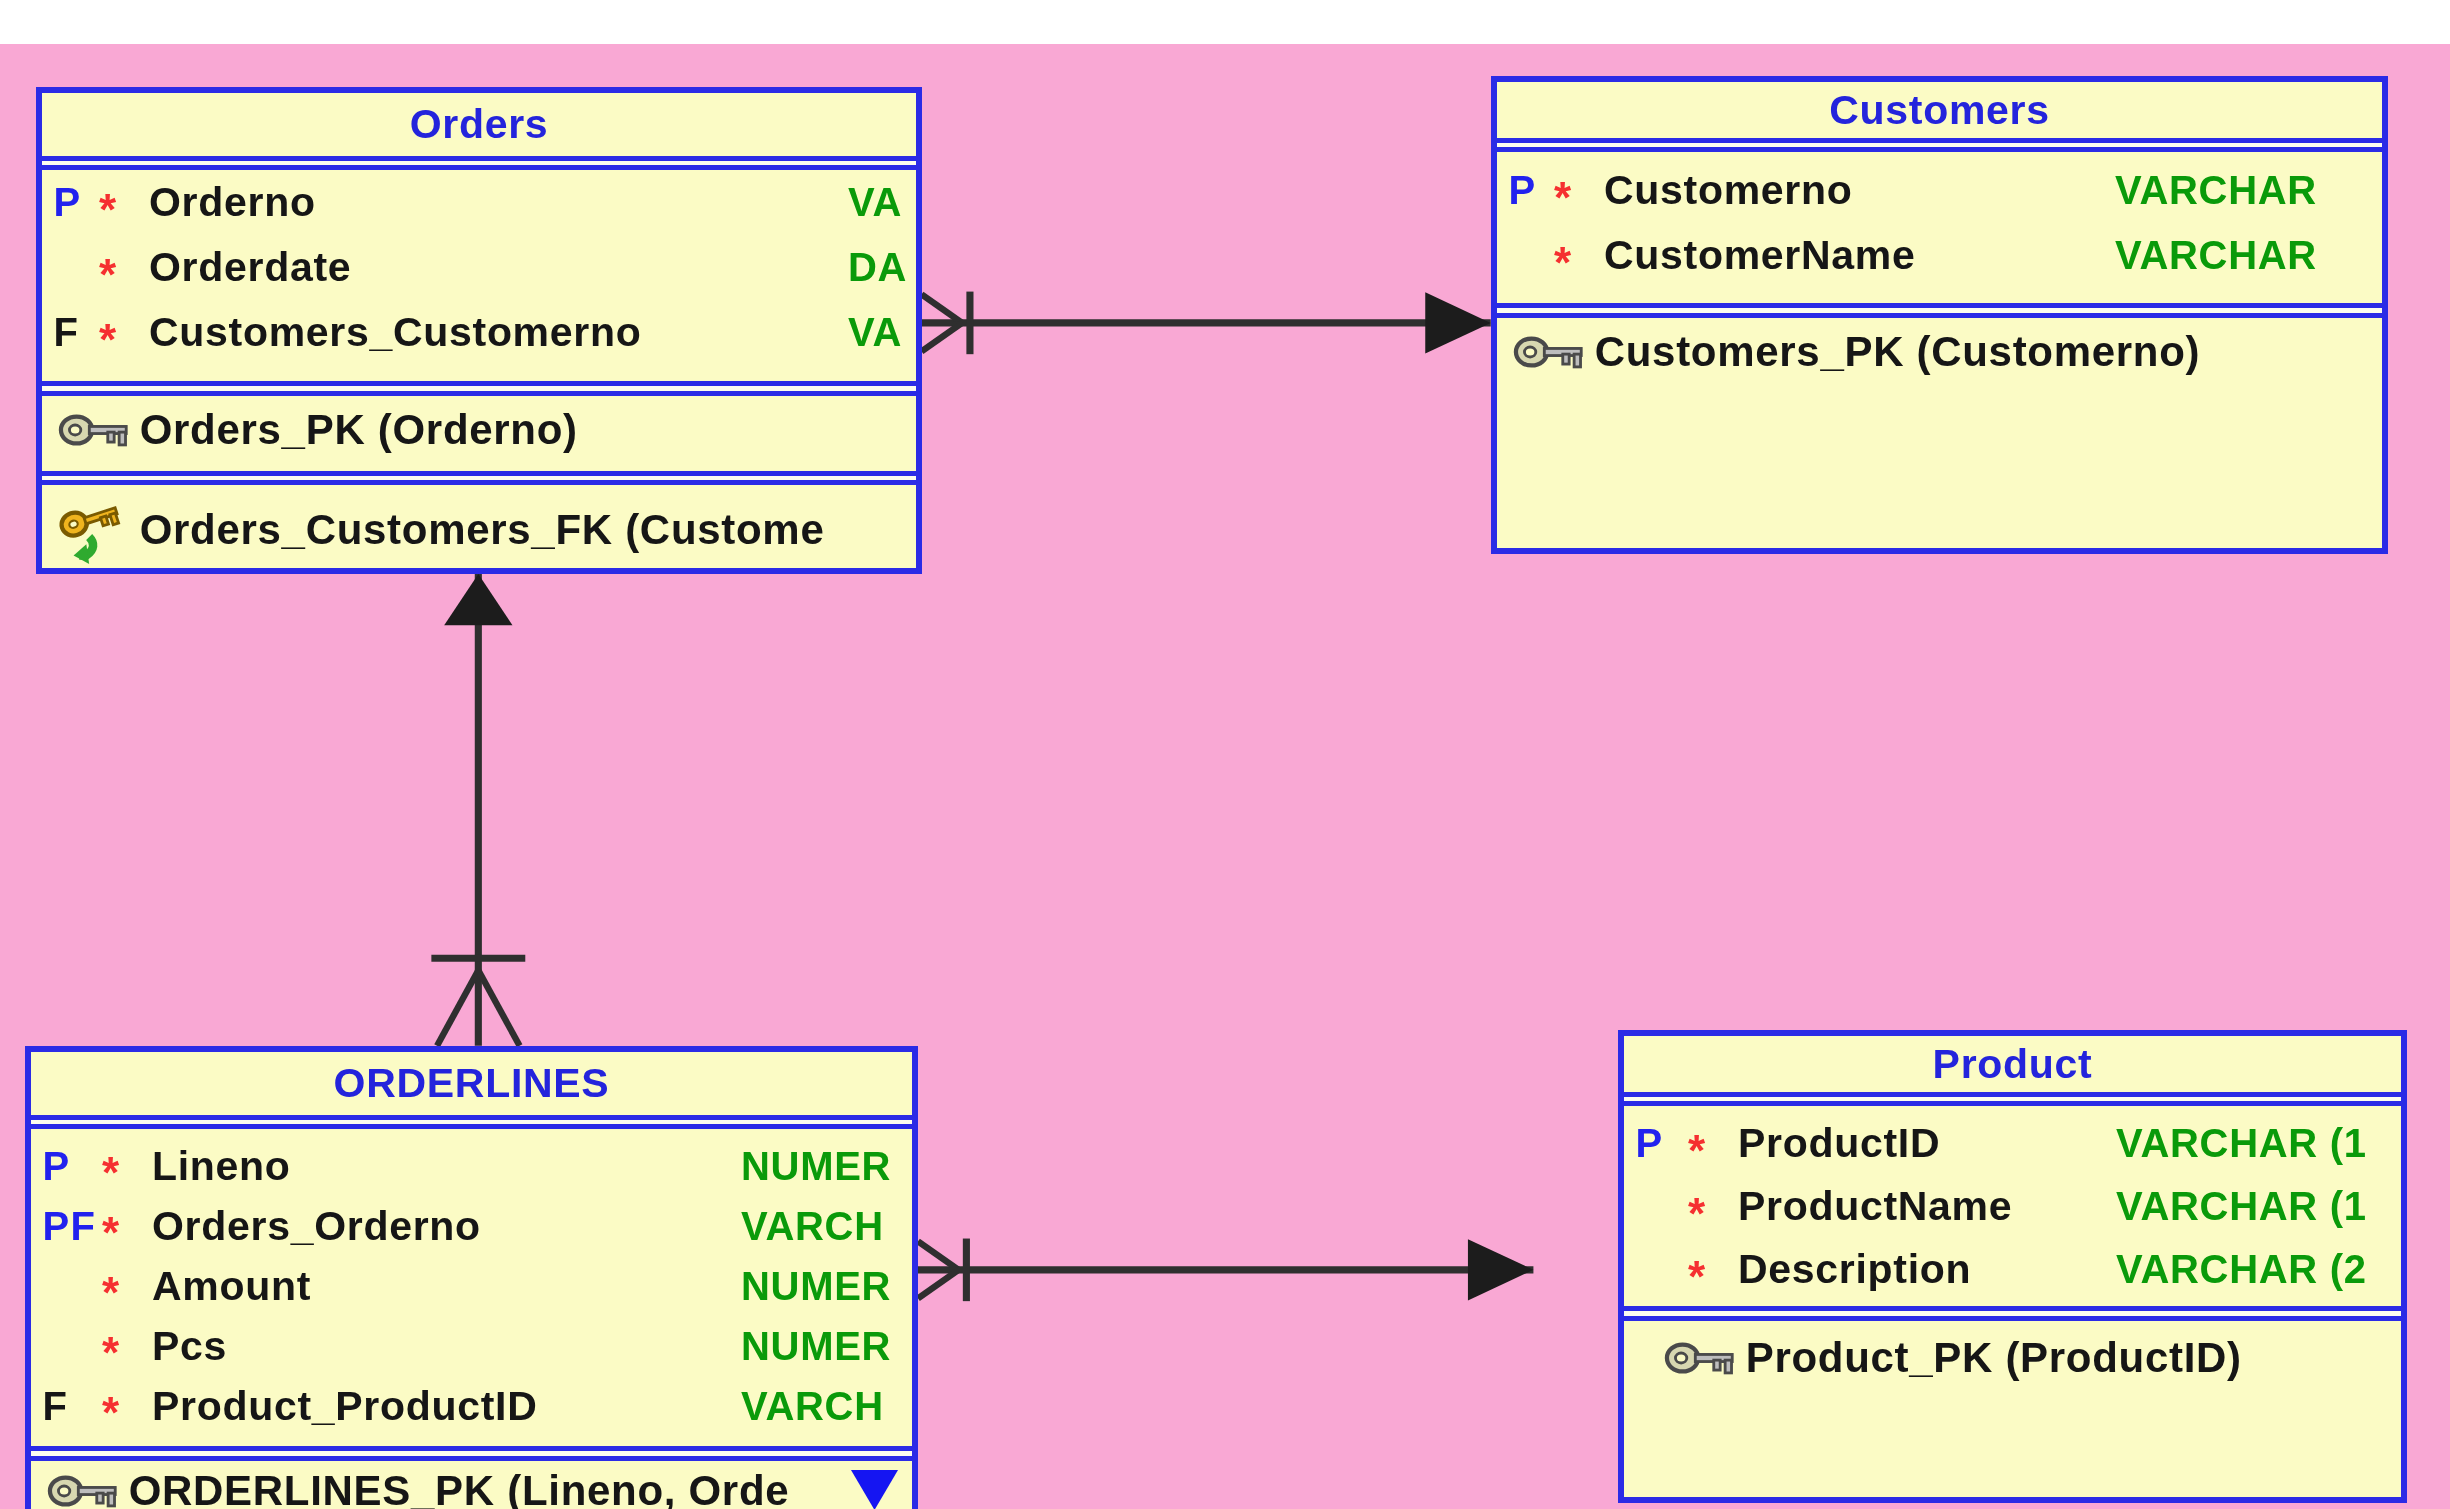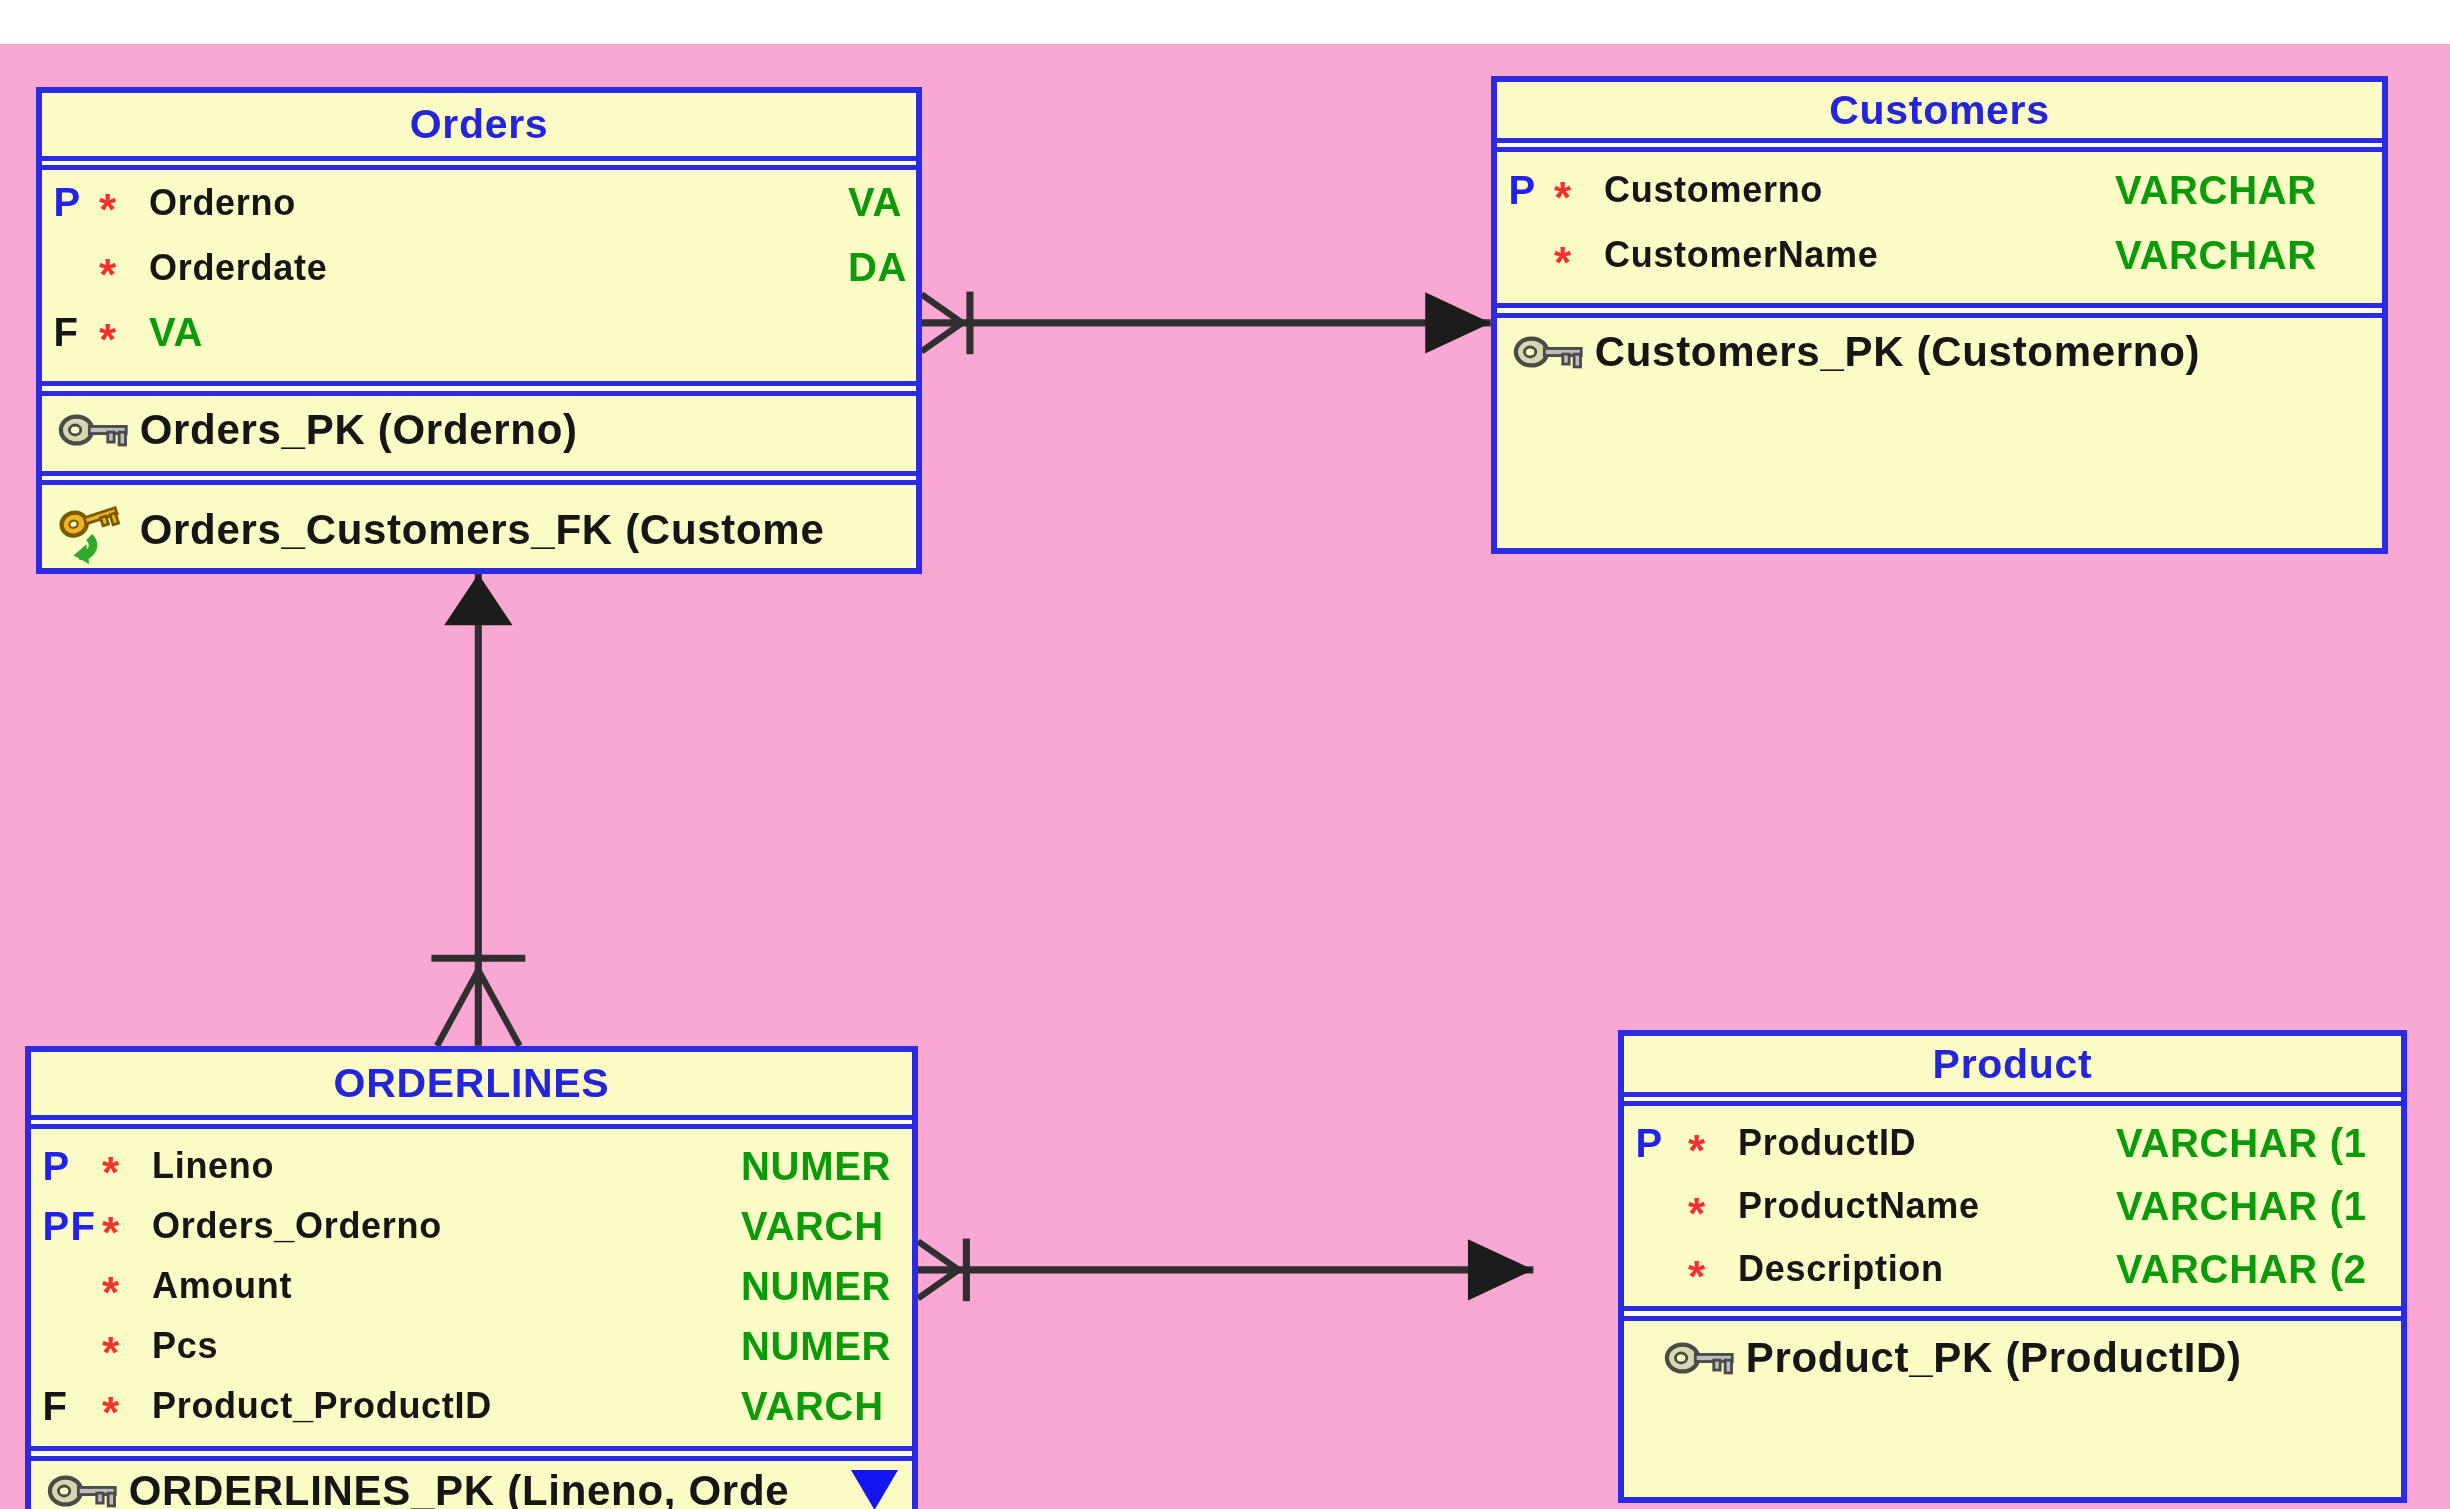--- a/index.html
+++ b/index.html
@@ -33,21 +33,21 @@
     display:grid;
     grid-template-columns:var(--cols);
     align-items:center;
     white-space:nowrap;
     overflow:hidden;
   }
   .mk{font-weight:700;font-size:40px;color:#161616;padding-left:11.4px;letter-spacing:1.4px;}
   .mk.pk{color:#2222EE;}
   .mk.fk{color:#161616;}
   .req{font-weight:700;font-size:44px;color:#F53030;line-height:0;position:relative;top:7.1px;}
-  .nm{font-weight:700;font-size:36px;color:#161616;letter-spacing:0.7px;overflow:hidden;}
+  .nm{font-weight:700;font-size:41px;color:#161616;letter-spacing:0.7px;overflow:hidden;}
   .tp{font-weight:700;font-size:40px;color:#0A9A0A;letter-spacing:0.7px;overflow:hidden;}
   .krow{
     display:flex;align-items:center;
     white-space:nowrap;overflow:hidden;
     padding-left:15.7px;
   }
   .kicon{flex:0 0 82px;display:flex;align-items:center;}
   .ktext{font-weight:700;font-size:42px;color:#161616;letter-spacing:0.7px;overflow:hidden;}
   .more-ind{position:absolute;width:47px;height:40px;}
 </style>
@@ -94,20 +94,21 @@
         </div>
         <div class="row" style="height: 65px;">
           <span class="mk"></span>
           <span class="req">*</span>
           <span class="nm">Orderdate</span>
           <span class="tp">DA</span>
         </div>
         <div class="row" style="height: 65px;">
           <span class="mk fk">F</span>
           <span class="req">*</span>
+          <span class="nm">Customers_Customerno</span>
           <span class="tp">VA</span>
         </div>
       </div>
     <div class="sep"></div>
     <div class="comp" style="height:75px;padding-top:4.3px;border-radius:19px;">
         <div class="krow" style="height: 60px;">
           <span class="kicon">
             <svg id="tpl-pk-icon" width="74" height="44" viewBox="0 0 104 62">
     <g>
       <ellipse cx="26" cy="31" rx="22" ry="19" fill="#D8D8B0" stroke="#4A4A4A" stroke-width="6"></ellipse>

